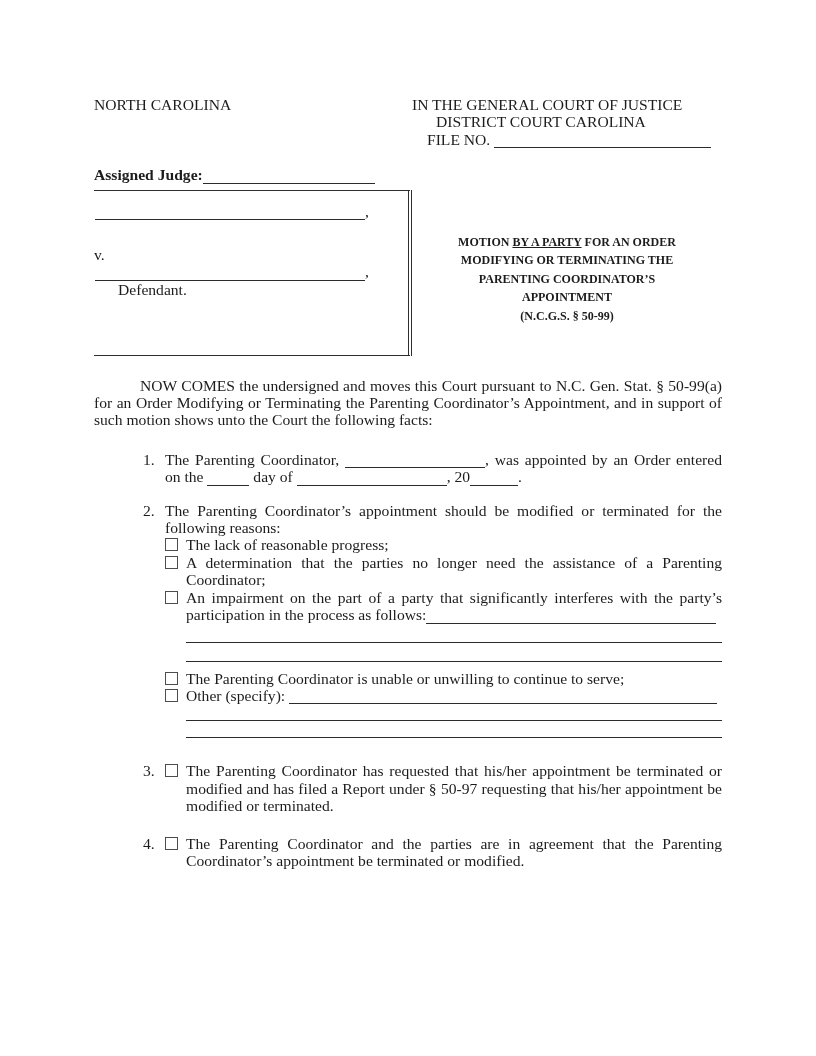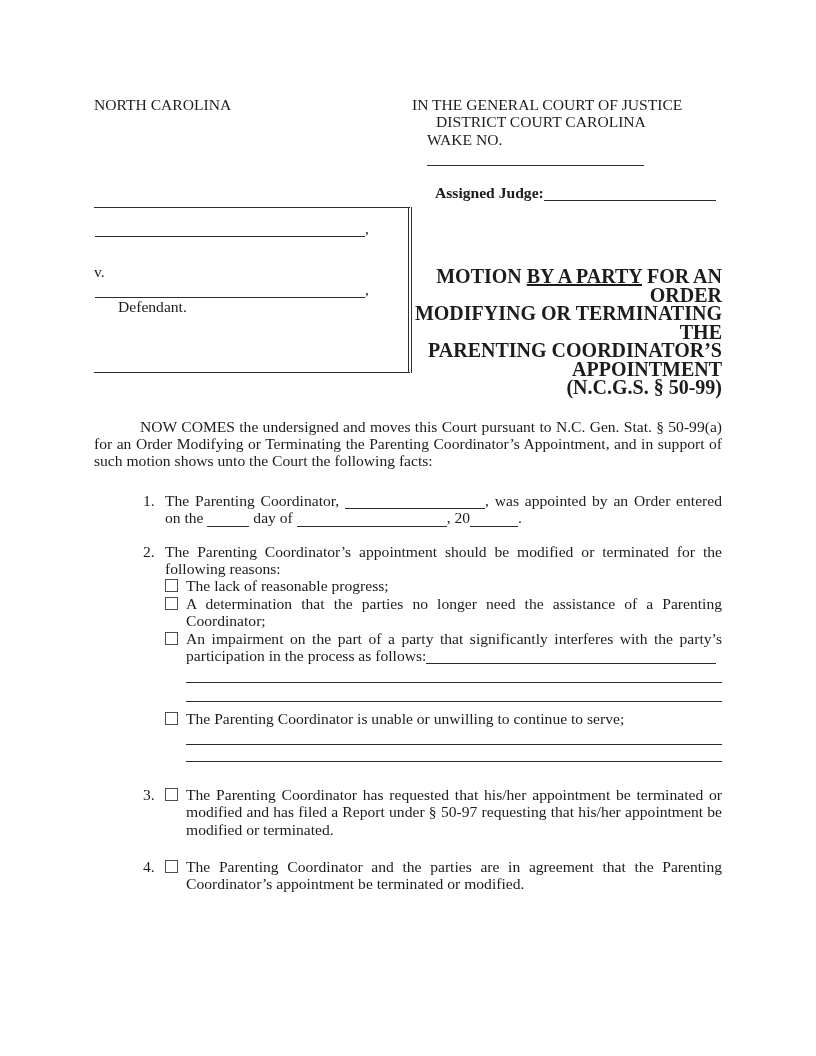--- a/index.html
+++ b/index.html
@@ -20,39 +20,39 @@
     border-bottom:1px solid #2b2b2b;
     vertical-align:bottom;
   }
   
   .header-row { display:flex; }
   .header-left { width:318px; }
   .header-right { width:310px; }
   .hr-division { padding-left:24px; }
   .hr-file { padding-left:15px; }
   .w-file { width:217px; }
-  .judge-row { margin-left:341px; margin-top:18px; font-weight:bold; }
+  .judge-row { margin-top:18px; font-weight:bold; }
   .w-judge { width:172px; }
   
   .caption-row { display:flex; margin-top:6px; }
   .caption-box {
     width:318px; height:166px;
     border-top:1px solid #2e2e2e;
     border-bottom:1px solid #2e2e2e;
     border-right:4px double #2e2e2e;
     padding-top:12px;
   }
   .party-line { padding-left:1px; }
   .w-party { width:270px; }
   .party-label { padding-left:24px; }
   .versus { margin-top:26px; }
   .title-block {
-    width:310px; margin-top:60px;
-    text-align:right; font-weight:bold;
-    font-size:20px; line-height:18.5px;
+    width:310px; margin-top:43px;
+    text-align:center; font-weight:bold;
+    font-size:12px; line-height:18.5px;
   }
   .title-block .u { text-decoration:underline; }
   
   .intro { margin-top:21px; text-align:justify; text-indent:46px; }
   .list-item { display:flex; }
   .li-num { width:22px; margin-left:49px; flex:none; }
   .li-content { width:557px; text-align:justify; }
   .mt-item1 { margin-top:22px; }
   .mt-item2 { margin-top:16px; }
   .mt-item3 { margin-top:24px; }
@@ -86,21 +86,21 @@
 <div class="page">
 
   <div class="header-row">
     <div class="header-left">
       <div>NORTH CAROLINA</div>
     </div>
     <div class="header-right">
       <div>IN THE GENERAL COURT OF JUSTICE</div>
       <div class="hr-division">DISTRICT COURT CAROLINA</div>
       <div class="hr-file">
-        <span>WAKE NO.</span>
+        <span>FILE NO.</span>
         <span class="blank w-file"></span>
       </div>
     </div>
   </div>
 
   <div class="judge-row">
     <span>Assigned Judge:</span><span class="blank w-judge"></span>
   </div>
 
   <div class="caption-row">
@@ -157,20 +157,24 @@
       </div>
 
       <div class="blank-line"></div>
       <div class="blank-line"></div>
 
       <div class="cb-row gap8">
         <span class="cb"></span>
         <div class="cb-label">The Parenting Coordinator is unable or unwilling to continue to serve;</div>
       </div>
 
+      <div class="cb-row">
+        <span class="cb"></span>
+        <div class="cb-label"><span>Other (specify):</span> <span class="blank w-other"></span></div>
+      </div>
 
       <div class="blank-line short"></div>
       <div class="blank-line short"></div>
     </div>
   </div>
 
   <div class="list-item mt-item3">
     <div class="li-num">3.</div>
     <div class="li-content">
       <div class="cb-row">

